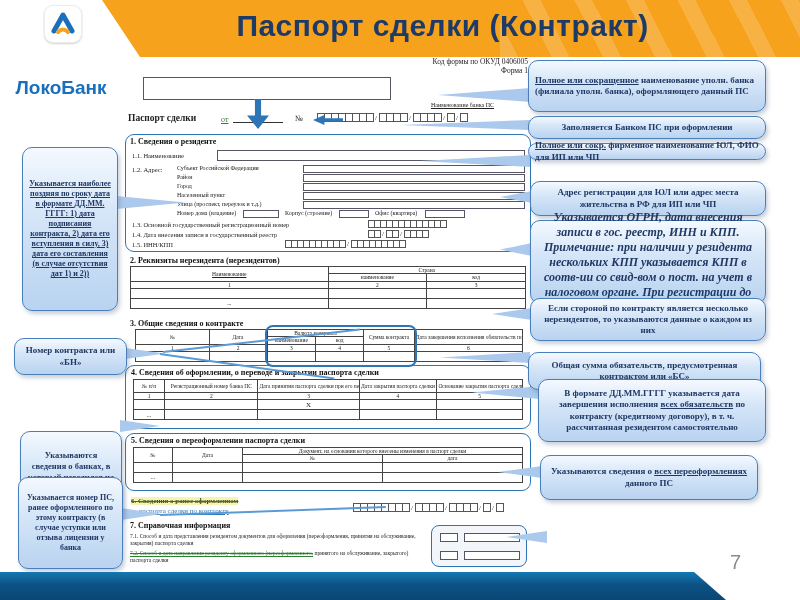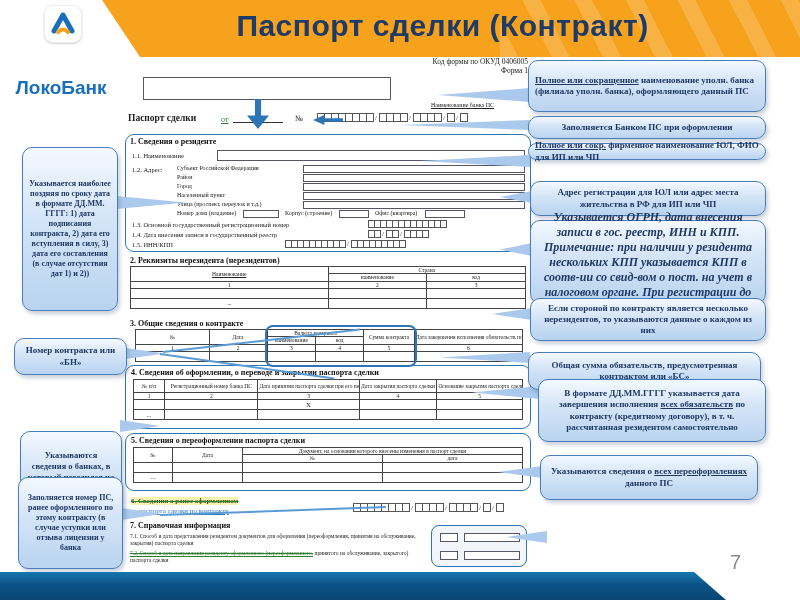--- a/index.html
+++ b/index.html
@@ -372,37 +372,37 @@
       <span>принятого на обслуживание, закрытого) паспорта сделки</span>
     </div>
     <div class="wrap" style="left:306px; top:468px; width:96px; height:42px; border-radius:8px; background:#f2f5fa;">
       <div class="box" style="left:8px; top:7px; width:18px; height:9px;"></div>
       <div class="box" style="left:32px; top:7px; width:56px; height:9px;"></div>
       <div class="box" style="left:8px; top:25px; width:18px; height:9px;"></div>
       <div class="box" style="left:32px; top:25px; width:56px; height:9px;"></div>
     </div>
   </div>
 
-  <div class="callout" style="left:22px; top:147px; width:96px; height:164px; font-size:8px;">
+  <div class="callout" style="left:22px; top:147px; width:96px; height:164px; font-size:8px;text-decoration:underline;">
     <span>Указывается наиболее поздняя по сроку дата в формате ДД.ММ. ГГГГ: 1) дата подписания контракта, 2) дата его вступления в силу, 3) дата его составления (в случае отсутствия дат 1) и 2))</span>
   </div>
   <div class="tail tr" style="left:116px; top:196px; width:70px; height:13px;"></div>
 
   <div class="callout" style="left:14px; top:338px; width:113px; height:37px;">
     <span>Номер контракта  или «БН»</span>
   </div>
   <div class="tail tr" style="left:125px; top:348px; width:40px; height:11px;"></div>
 
   <div class="callout" style="left:20px; top:383px; width:102px; height:92px; font-size:8.5px;margin-top:48px;">
     <span>Указываются сведения о банках, в который находился на обслуживании данный ПС</span>
   </div>
   <div class="tail tr" style="left:120px; top:420px; width:40px; height:12px;"></div>
 
   <div class="callout" style="left:18px; top:477px; width:105px; height:92px; font-size:8px;">
-    <span>Заполняется номер ПС, ранее оформленного по этому контракту (в случае уступки или отзыва лицензии у банка</span>
+    <span>Указывается номер ПС, ранее оформленного по этому контракту (в случае уступки или отзыва лицензии у банка</span>
   </div>
   <div class="tail tr" style="left:121px; top:508px; width:40px; height:12px;"></div>
 
   <div class="cline" style="left:163px; top:351px; width:198px; transform:rotate(-6.5deg);"></div>
   <div class="cline" style="left:160px; top:353px; width:176px; transform:rotate(8deg);"></div>
   <div class="cline" style="left:160px; top:514px; width:226px; transform:rotate(-2deg);"></div>
 
   <div class="callout" style="left:528px; top:60px; width:238px; height:52px; text-align:left;">
     <span><span class="u">Полное или сокращенное</span><span> наименование уполн. банка (филиала уполн. банка), оформляющего данный ПС</span></span>
   </div>

